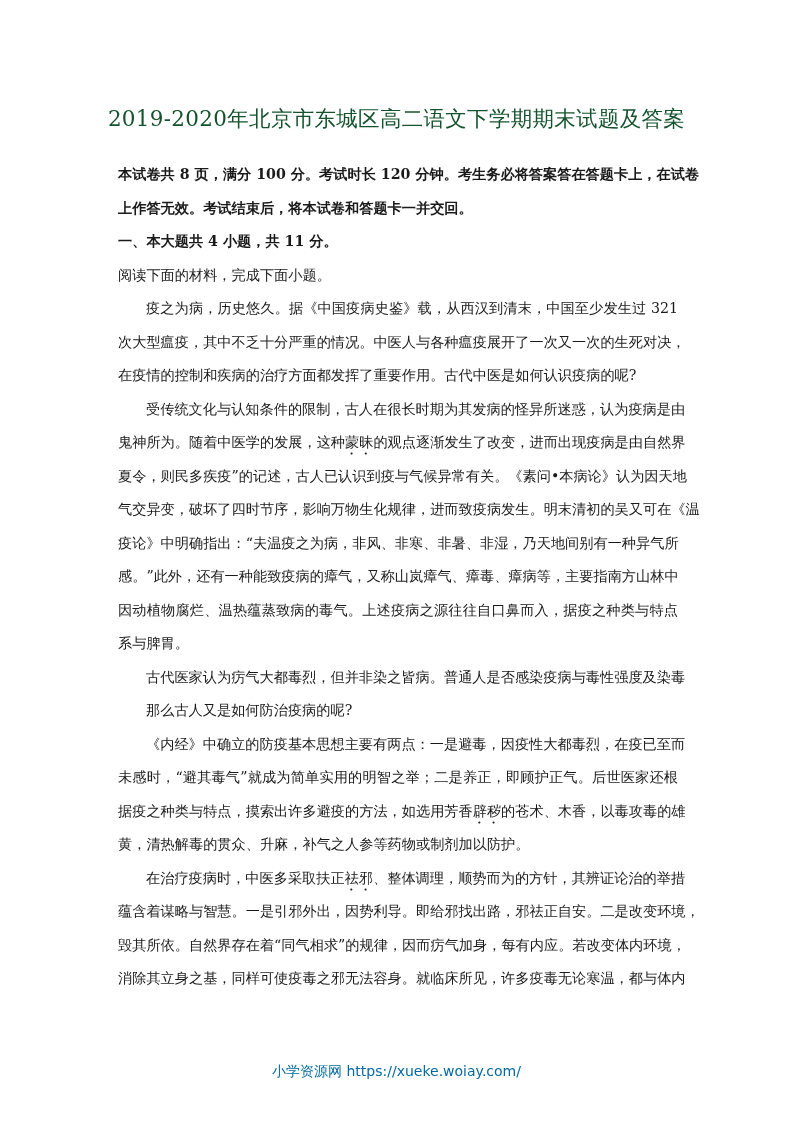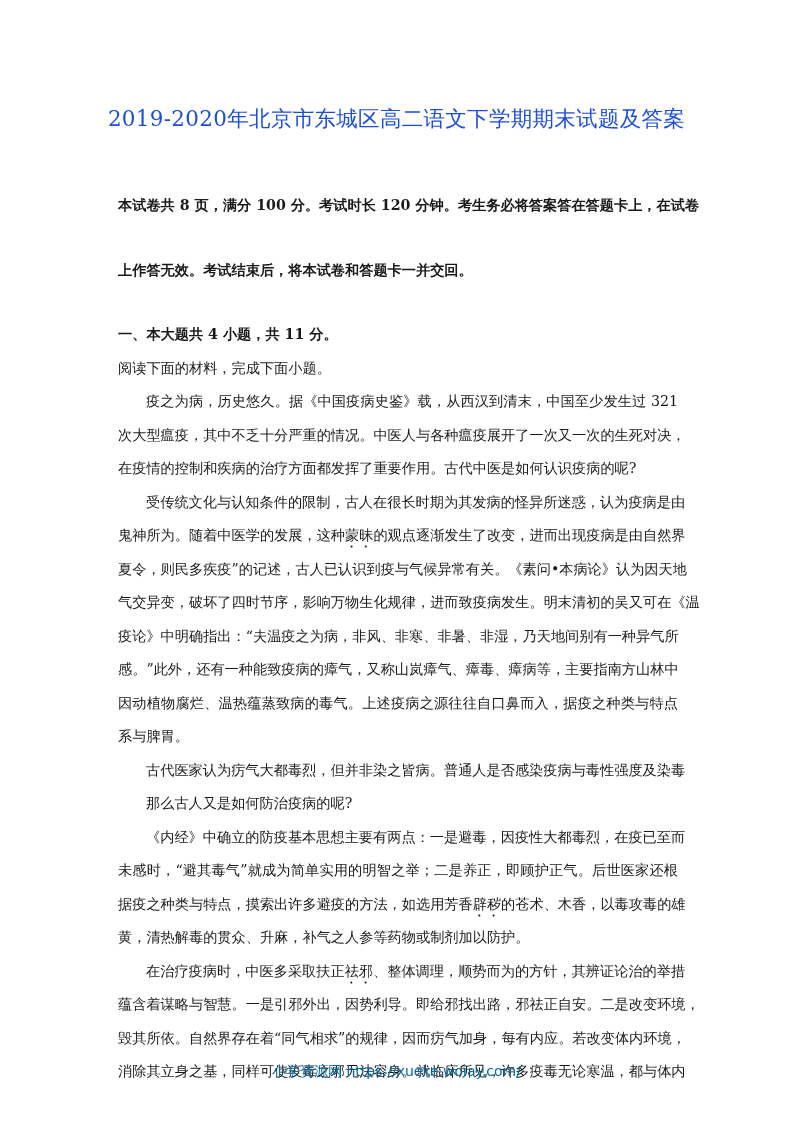--- a/index.html
+++ b/index.html
@@ -1,25 +1,25 @@
 <!DOCTYPE html>
 <html><head>
 <meta charset="utf-8">
 <style>
   html, body { margin: 0; padding: 0; background: #ffffff; }
   body { width: 793px; height: 1122px; position: relative; overflow: hidden;
          font-family: "DejaVu Serif", "Liberation Serif", serif; color: #1a1a1a; }
   .page { position: absolute; left: 0; top: 0; width: 793px; height: 1122px; }
   .title { position: absolute; top: 104px; left: 0; width: 793px; text-align: center;
-           font-size: 21.5px; letter-spacing: 0.3px; color: #1d4ed8; }
+           font-size: 21.5px; letter-spacing: 0.3px; color: #14532d; }
   .content { position: absolute; left: 118px; top: 158px; width: 560px; }
   .line { font-size: 14.2px; line-height: 33.5px; height: 33.5px; white-space: nowrap;
           text-align: justify; text-align-last: justify; }
   .line.last { text-align-last: left; }
-  .bold { font-weight: bold; margin-top: 31px; }
+  .bold { font-weight: bold; }
   .indent { padding-left: 28px; }
   .emph { text-emphasis: dot; -webkit-text-emphasis: dot; text-emphasis-position: under; margin-top: 28px; -webkit-text-emphasis-position: under; }
   .footer { position: absolute; top: 1063px; left: 0; width: 793px; text-align: center;
             font-family: "DejaVu Sans", "Liberation Sans", sans-serif; font-size: 14px; color: #0369a1; }
 </style>
 </head>
 <body>
 
 <div class="page">
   <div class="title">2019-2020年北京市东城区高二语文下学期期末试题及答案</div>

